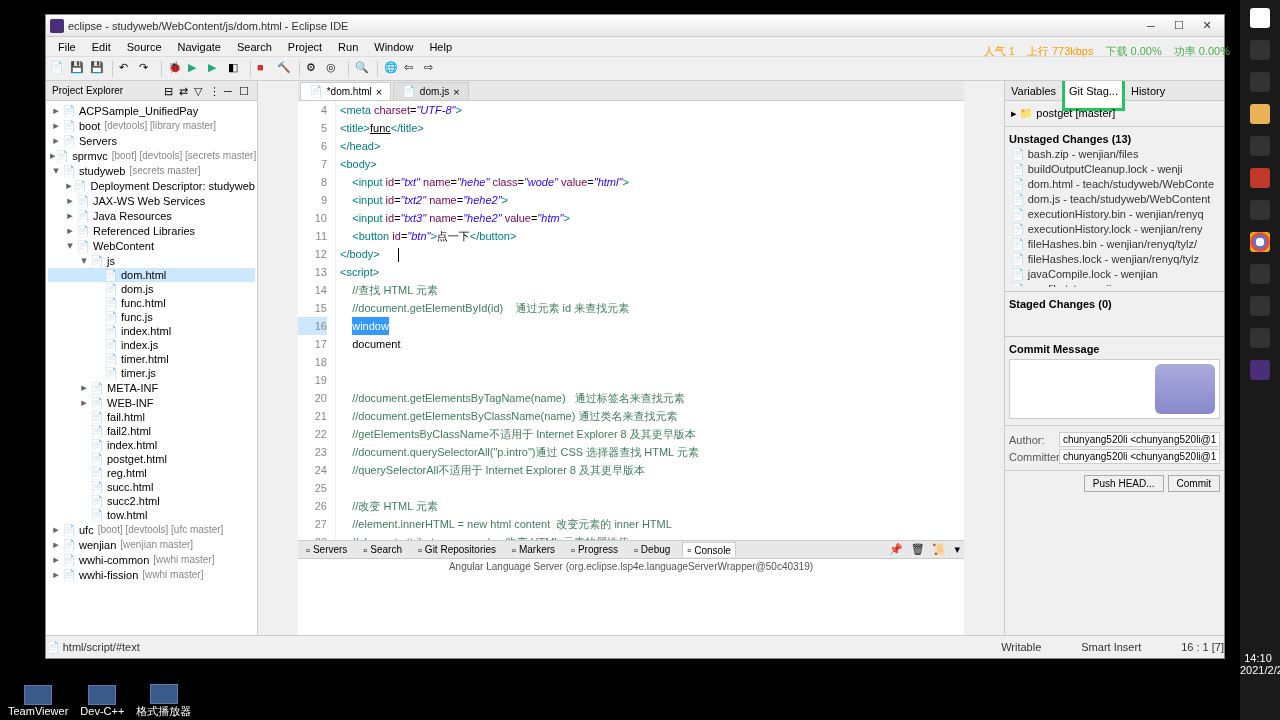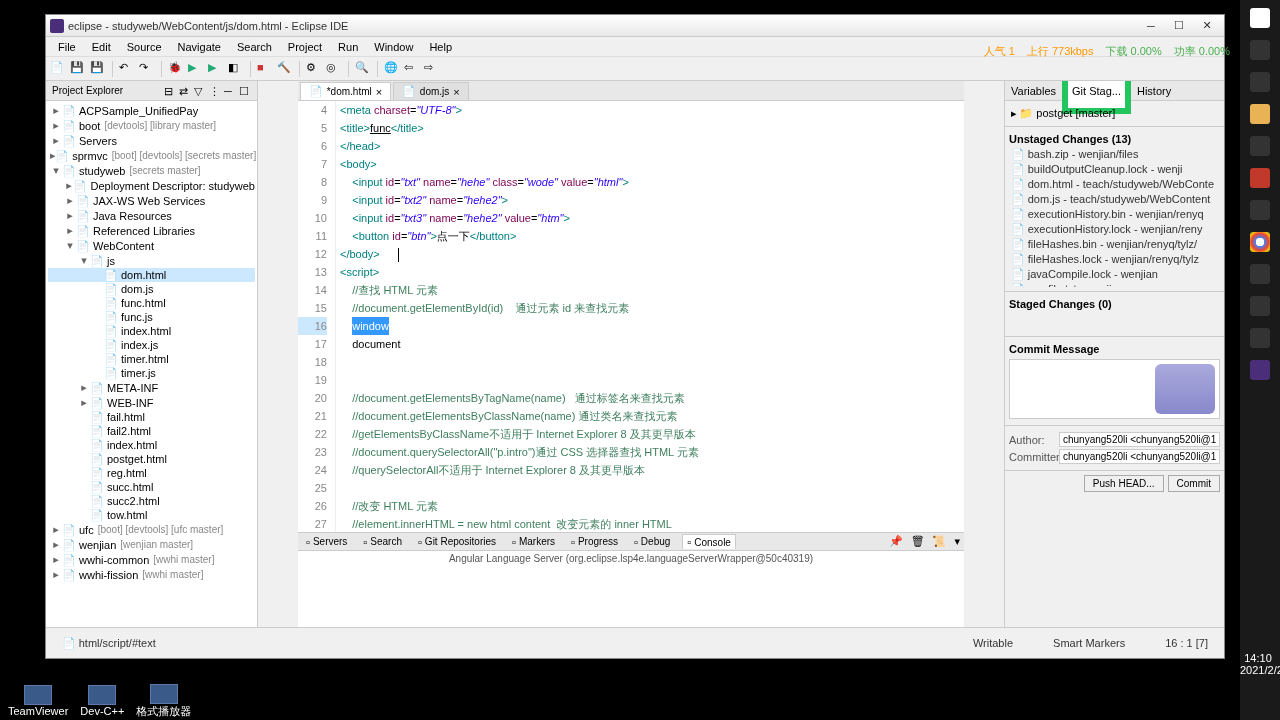--- a/index.html
+++ b/index.html
@@ -41,21 +41,21 @@
 .attr { color: #7f0055; }
 .str { color: #2a00ff; font-style: italic; }
 .comment { color: #3f7f5f; }
 .right-panel { width: 220px; background: #f0f0f0; border-left: 1px solid #ccc; display: flex; flex-direction: column; font-size: 10px; }
 .bottom-panel { height: 95px; border-top: 1px solid #ccc; background: #fff; display: flex; flex-direction: column; }
 .bottom-tabs { height: 18px; background: #e8e8e8; display: flex; align-items: center; padding: 0 4px; gap: 8px; border-bottom: 1px solid #ccc; }
 .bottom-tab { display: flex; align-items: center; gap: 3px; font-size: 10px; padding: 1px 4px; }
 .bottom-tab.active { background: #fff; border: 1px solid #ccc; border-bottom: none; }
 .console-body { flex: 1; padding: 4px; font-family: Consolas, monospace; font-size: 11px; overflow: auto; }
 .console-title { font-size: 10px; color: #555; padding: 2px 4px; text-align: center; }
-.statusbar { height: 31px; background: #f0f0f0; border-top: 1px solid #ccc; display: flex; align-items: center; padding: 0 16px; font-size: 10px; color: #333; }
+.statusbar { height: 23px; background: #f0f0f0; border-top: 1px solid #ccc; display: flex; align-items: center; padding: 0 0; font-size: 10px; color: #333; }
 .status-right { margin-left: auto; display: flex; gap: 40px; }
 .taskbar { position: absolute; bottom: 0; left: 0; right: 40px; height: 38px; background: #000; display: flex; align-items: center; padding: 0 8px; }
 .task-item { display: flex; flex-direction: column; align-items: center; color: #fff; font-size: 9px; margin-right: 12px; }
 .task-icon { width: 28px; height: 20px; background: #3a5a8a; border: 1px solid #5a7aaa; }
 .systray { position: absolute; right: 0; top: 0; width: 40px; height: 720px; background: #1a1a1a; display: flex; flex-direction: column; align-items: center; padding-top: 8px; gap: 12px; }
 .systray-icon { width: 20px; height: 20px; background: #333; border-radius: 3px; }
 .clock { position: absolute; right: 4px; bottom: 44px; color: #fff; font-size: 10px; text-align: center; width: 36px; line-height: 12px; }
 .git-section { padding: 4px; border-bottom: 1px solid #ccc; }
 .git-header { font-weight: bold; padding: 2px 0; }
 .git-list { max-height: 140px; overflow: hidden; }
@@ -362,21 +362,21 @@
           <span>📜</span>
           <span>▾</span>
         </div>
         <div class="console-title">Angular Language Server (org.eclipse.lsp4e.languageServerWrapper@50c40319)</div>
       </div>
     </div>
 
     <div class="right-panel">
       <div class="panel-header" style="gap:6px">
         <span>Variables</span>
-        <span style="background:#fff;padding:11px 4px;border:6px solid #22c55e">Git Stag...</span>
+        <span style="background:#fff;padding:11px 4px;border:3px solid #22c55e">Git Stag...</span>
         <span>History</span>
       </div>
       <div class="git-section">
         <div style="padding:2px">▸ 📁 <span>postget [master]</span></div>
       </div>
       <div class="git-section">
         <div class="git-header">Unstaged Changes (13)</div>
         <div class="git-list" id="unstaged">
             <div class="git-item">📄 bash.zip - wenjian/files</div>
             <div class="git-item">📄 buildOutputCleanup.lock - wenji</div>
@@ -414,21 +414,21 @@
         <button class="git-btn">Push HEAD...</button>
         <button class="git-btn">Commit</button>
       </div>
     </div>
   </div>
 
   <div class="statusbar">
     <span>📄 html/script/#text</span>
     <div class="status-right">
       <span>Writable</span>
-      <span>Smart Markers</span>
+      <span>Smart Insert</span>
       <span>16 : 1 [7]</span>
     </div>
   </div>
 </div>
 
 <div class="top-stats">
   <span class="stat-orange">人气 1</span>
   <span class="stat-orange">上行 773kbps</span>
   <span class="stat-green">下载 0.00%</span>
   <span class="stat-green">功率 0.00%</span>

